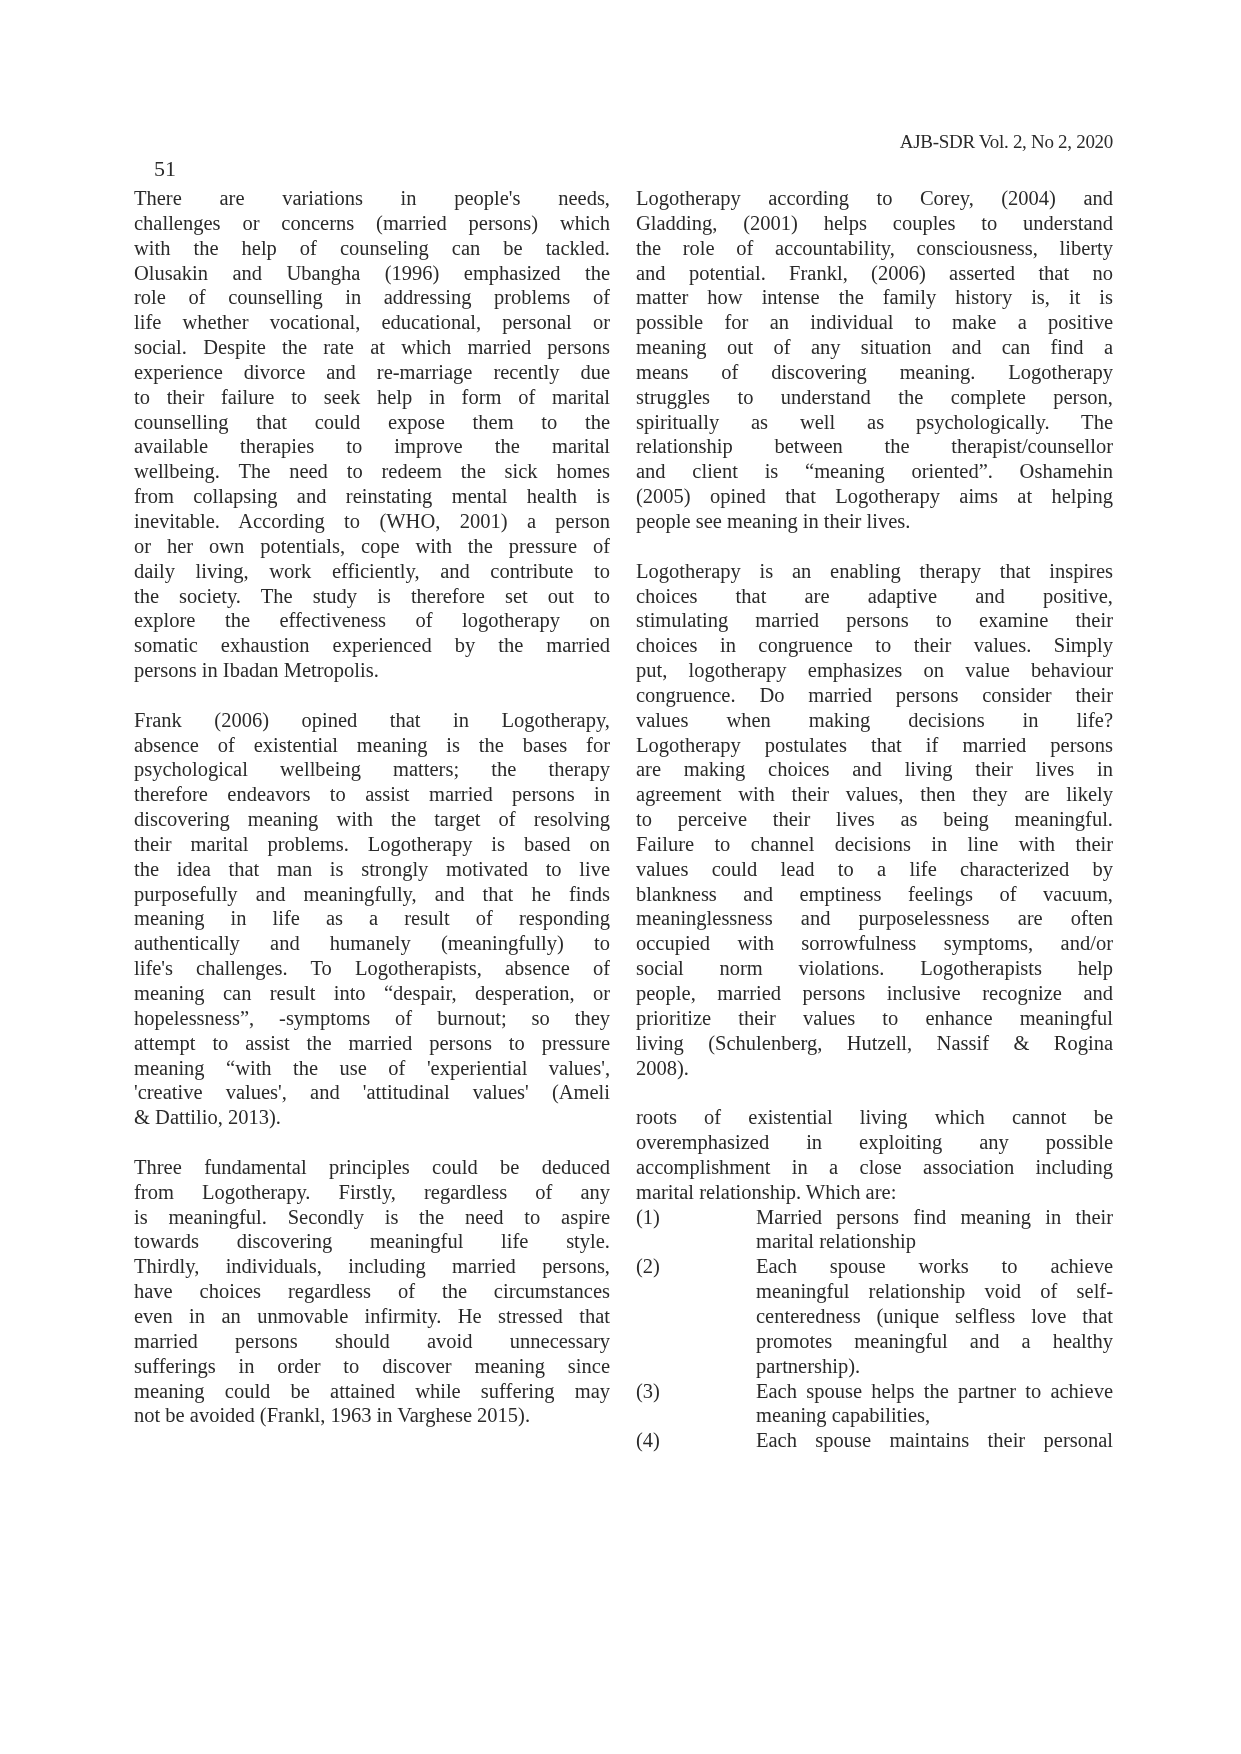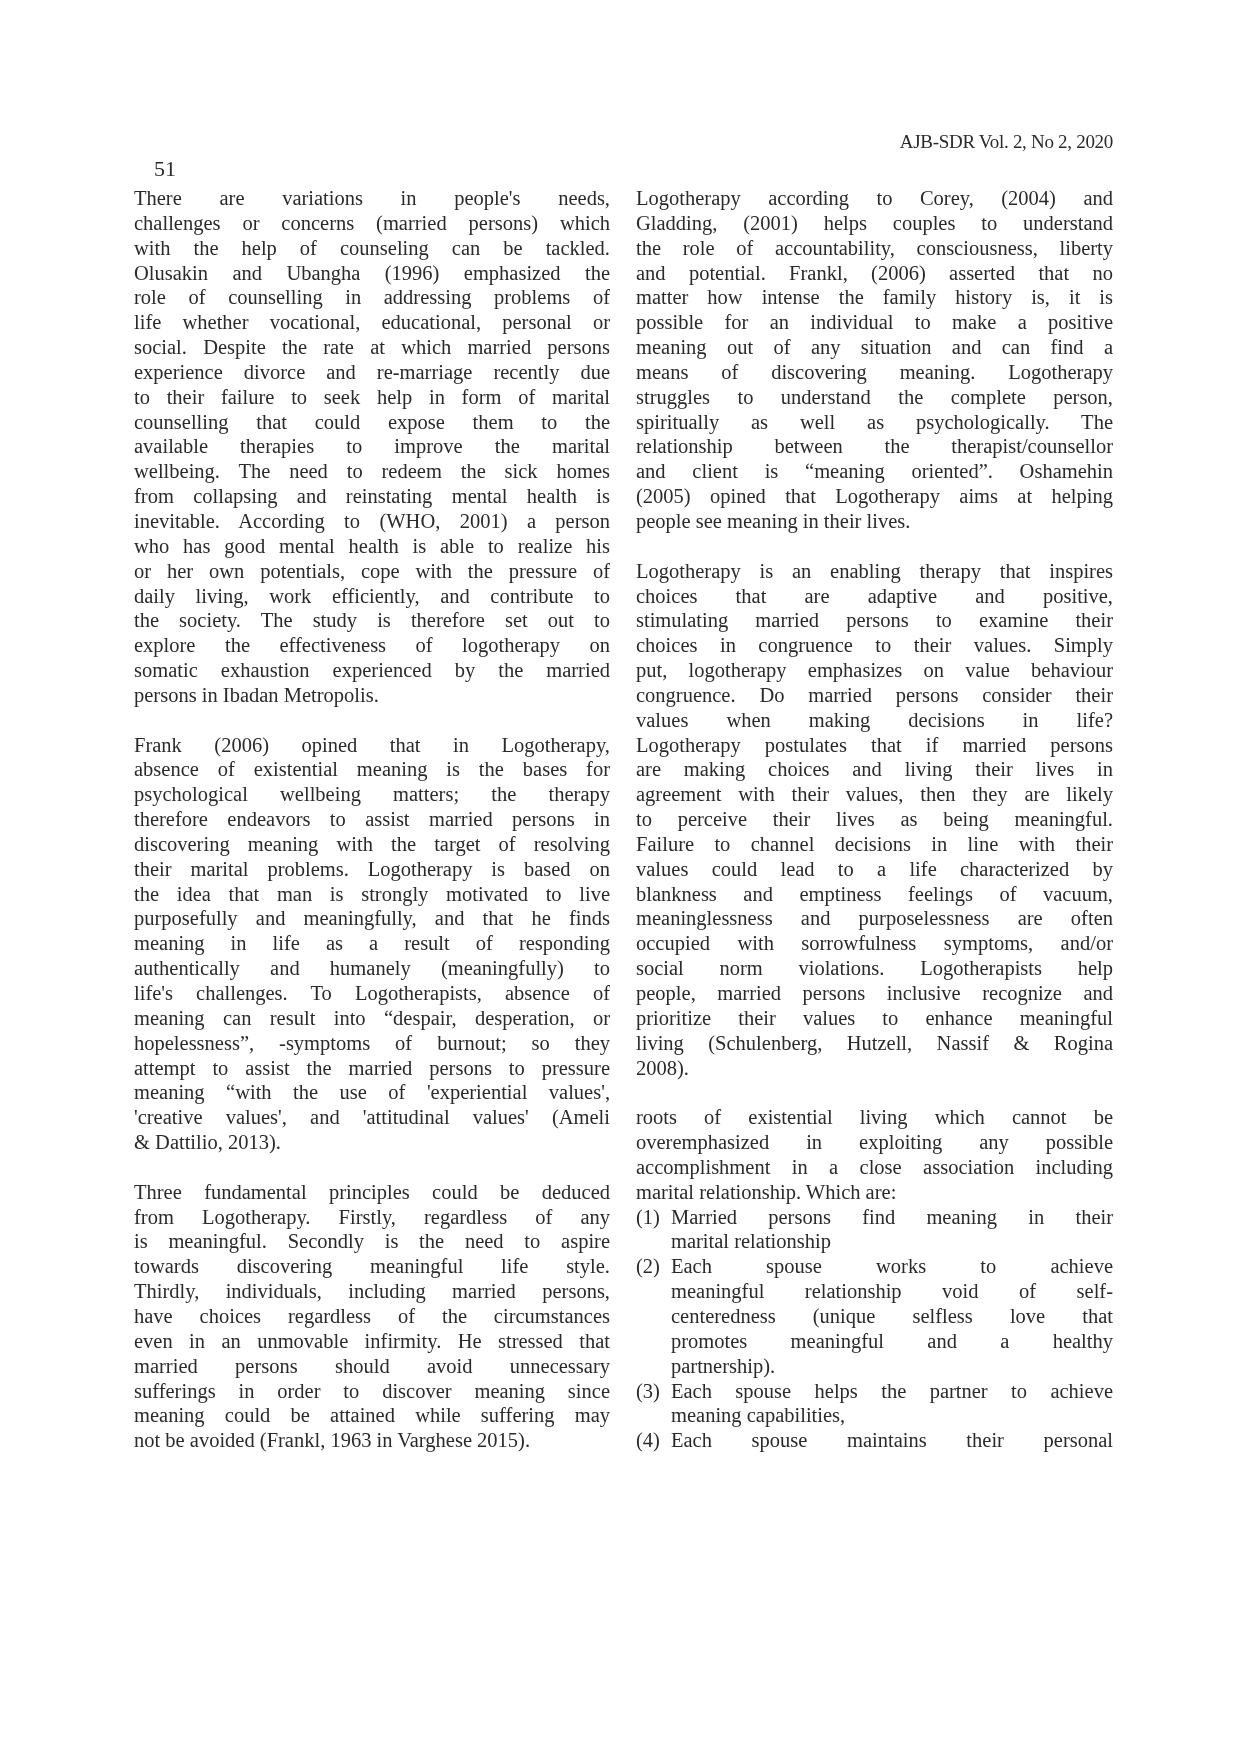--- a/index.html
+++ b/index.html
@@ -10,21 +10,21 @@
   .journal { position: absolute; right: 128px; top: 3px; font-size: 19px; letter-spacing: -0.3px; }
   .col { position: absolute; top: 186px; }
   .col.left { left: 134px; width: 476px; }
   .col.right { left: 636px; width: 477px; }
   .line { font-size: 20.5px; line-height: 24.85px; height: 24.85px; white-space: nowrap;
           text-align: justify; text-align-last: justify; overflow: hidden; }
   .line.last { text-align-last: left; }
   .gap { height: 24.85px; }
   .li { position: relative; }
   .li .num { position: absolute; left: 0; top: 0; font-size: 20.5px; line-height: 24.85px; }
-  .li .body { margin-left: 35px; }
+  .li .body { margin-left: 120px; }
 </style>
 </head>
 <body>
 
 <div class="header">
   <span class="page-num">51</span>
   <span class="journal">AJB-SDR Vol. 2, No 2, 2020</span>
 </div>
 
 <div class="col left" id="left-col">
@@ -36,21 +36,20 @@
       <div class="line">role of counselling in addressing problems of</div>
       <div class="line">life whether vocational, educational, personal or</div>
       <div class="line">social. Despite the rate at which married persons</div>
       <div class="line">experience divorce and re-marriage recently due</div>
       <div class="line">to their failure to seek help in form of marital</div>
       <div class="line">counselling that could expose them to the</div>
       <div class="line">available therapies to improve the marital</div>
       <div class="line">wellbeing. The need to redeem the sick homes</div>
       <div class="line">from collapsing and reinstating mental health is</div>
       <div class="line">inevitable. According to (WHO, 2001) a person</div>
-      <div class="line">who has good mental health is able to realize his</div>
       <div class="line">or her own potentials, cope with the pressure of</div>
       <div class="line">daily living, work efficiently, and contribute to</div>
       <div class="line">the society. The study is therefore set out to</div>
       <div class="line">explore the effectiveness of logotherapy on</div>
       <div class="line">somatic exhaustion experienced by the married</div>
       <div class="line last">persons in Ibadan Metropolis.</div>
     </div>
     <div class="gap"></div>
     <div>
       <div class="line">Frank (2006) opined that in Logotherapy,</div>

